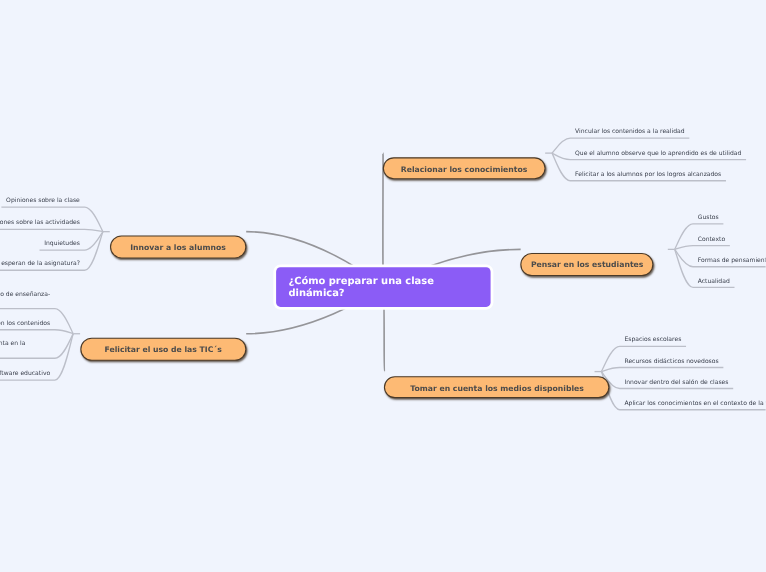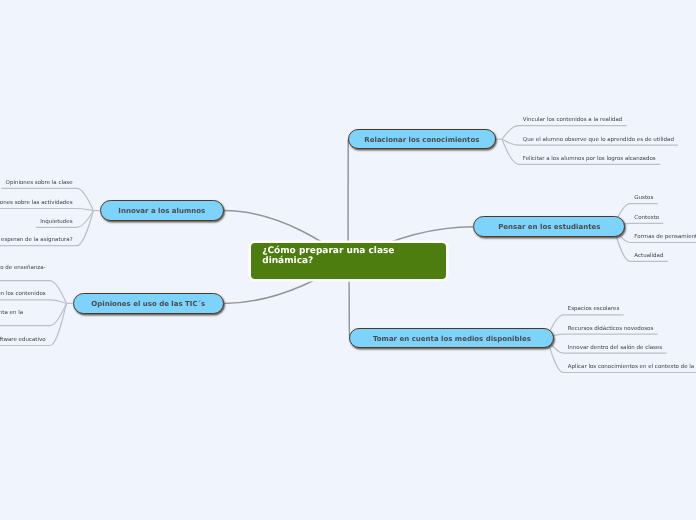--- a/index.html
+++ b/index.html
@@ -4,25 +4,25 @@
 <title>Mind map</title>
 <style>
   html,body{margin:0;padding:0;}
   body{width:696px;height:520px;background:#f0f4fd;overflow:hidden;
        font-family:"DejaVu Sans",sans-serif;
        -webkit-font-smoothing:antialiased;text-rendering:geometricPrecision;}
   #canvas{position:relative;width:696px;height:520px;overflow:hidden;}
   svg.links{position:absolute;left:0;top:0;width:696px;height:520px;}
   .branch{position:absolute;box-sizing:border-box;display:flex;align-items:center;
           justify-content:center;white-space:nowrap;
-          background:#7dd3fc;border:1px solid #4b3a28;border-radius:999px;
+          background:#fdba74;border:1px solid #4b3a28;border-radius:999px;
           color:#4b4b4b;font-weight:bold;font-size:7px;padding-top:1.5px;
-          box-shadow:1px 1.4px 1.8px rgba(50,36,22,.72);}
-  .central{position:absolute;box-sizing:border-box;display:flex;
-           background:#4d7c0f;border-radius:4px;color:#fff;font-weight:bold;
+          box-shadow:1px 1.4px 1.8px rgba(50,36,22,.72);margin-top:14px;}
+  .central{position:absolute;box-sizing:border-box;display:flex;align-items:center;
+           background:#8b5cf6;border-radius:4px;color:#fff;font-weight:bold;
            font-size:9px;line-height:10.7px;padding:2.6px 11px 0;
            box-shadow:0 0 0 2.5px #fff;}
   .leaf{position:absolute;white-space:nowrap;color:#3b404d;font-size:5.5px;
         line-height:7px;}
   .leaf.r{text-align:left;}
   .leaf.l{text-align:right;}
 </style>
 </head>
 <body>
 
@@ -65,21 +65,21 @@
   <div id="layer">
       <div class="central" style="left: 251.2px; top: 243px; width: 194.4px; height: 35.5px;">
         <span>¿Cómo preparar una clase dinámica?</span>
       </div>
       <div class="branch" style="left: 348.2px; top: 128.9px; width: 147.4px; height: 20.6px;">
         <span>Relacionar los conocimientos</span>
       </div>
       <div class="leaf r" style="left: 522.8px; top: 117.1px;">Vincular los contenidos a la realidad</div>
       <div class="leaf r" style="left: 522.8px; top: 136.6px;">Que el alumno observe que lo aprendido es de utilidad</div>
       <div class="leaf r" style="left: 522.8px; top: 155.8px;">Felicitar a los alumnos por los logros alcanzados</div>
-      <div class="branch" style="left: 473.3px; top: 216.4px; width: 152px; height: 20.6px;">
+      <div class="branch" style="left: 473.3px; top: 216.4px; width: 121px; height: 20.6px;">
         <span>Pensar en los estudiantes</span>
       </div>
       <div class="leaf r" style="left: 634.3px; top: 195.1px;">Gustos</div>
       <div class="leaf r" style="left: 634.3px; top: 214.8px;">Contexto</div>
       <div class="leaf r" style="left: 634.3px; top: 234px;">Formas de pensamiento</div>
       <div class="leaf r" style="left: 634.3px; top: 252.8px;">Actualidad</div>
       <div class="branch" style="left: 349.4px; top: 327.5px; width: 205px; height: 20.6px;">
         <span>Tomar en cuenta los medios disponibles</span>
       </div>
       <div class="leaf r" style="left: 567.7px; top: 306.4px;">Espacios escolares</div>
@@ -87,20 +87,20 @@
       <div class="leaf r" style="left: 567.7px; top: 344.7px;">Innovar dentro del salón de clases</div>
       <div class="leaf r" style="left: 567.7px; top: 364px;">Aplicar los conocimientos en el contexto de la vida real</div>
       <div class="branch" style="left: 99.8px; top: 200.3px; width: 124px; height: 20.6px;">
         <span>Innovar a los alumnos</span>
       </div>
       <div class="leaf l" style="left: 5.56875px; top: 179.8px;">Opiniones sobre la clase</div>
       <div class="leaf l" style="left: -14.5875px; top: 200px;">Opiniones sobre las actividades</div>
       <div class="leaf l" style="left: 40.2094px; top: 218.9px;">Inquietudes</div>
       <div class="leaf l" style="left: -14.8375px; top: 237.2px;">¿Qué esperan de la asignatura?</div>
       <div class="branch" style="left: 72.8px; top: 293.1px; width: 151px; height: 20.6px;">
-        <span>Opiniones el uso de las TIC´s</span>
+        <span>Felicitar el uso de las TIC´s</span>
       </div>
       <div class="leaf l" style="left: -69.6656px; top: 265.3px;">Como apoyo en el proceso de enseñanza-</div>
       <div class="leaf l" style="left: -44.0875px; top: 291.3px;">Relacionarlas con los contenidos</div>
       <div class="leaf l" style="left: -43.7906px; top: 310px;">Como herramienta en la</div>
       <div class="leaf l" style="left: -21.1031px; top: 337px;">Usar software educativo</div>
     </div>
 </div>
 
 </body></html>

